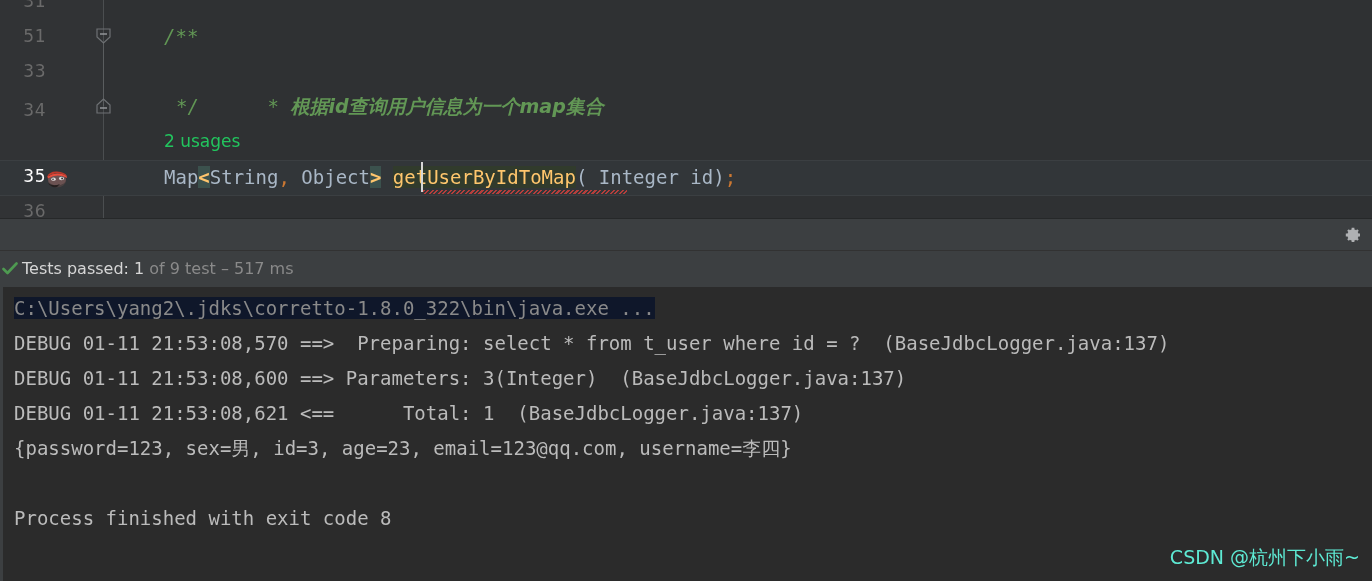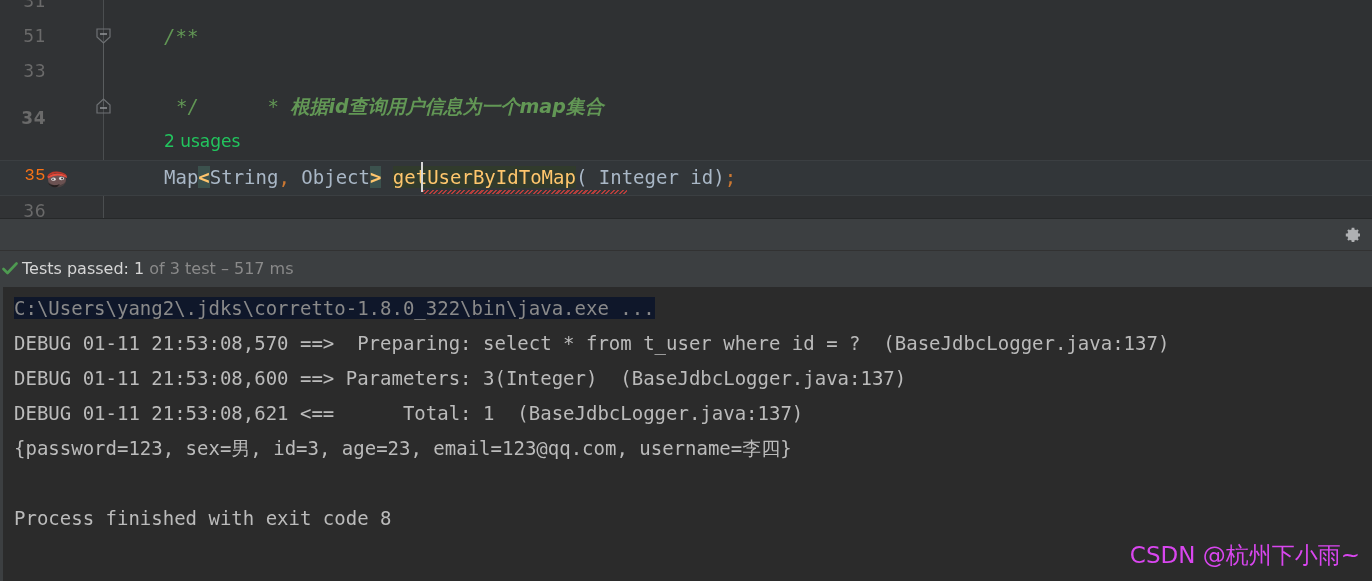--- a/index.html
+++ b/index.html
@@ -46,21 +46,21 @@
   .linenum {
     position: absolute;
     left: 0;
     width: 46px;
     text-align: right;
     font-family: "DejaVu Sans", "Liberation Sans", sans-serif;
     font-size: 17px;
     color: #6a6a6a;
     letter-spacing: .5px;
   }
-  .linenum.current { color: #f97316; font-family: Liberation Mono, monospace; }
+  .linenum.current { color: #ffffff; }
 
   .fold-line {
     position: absolute;
     left: 103px;
     width: 1px;
     background: #5a5d5f;
   }
   .fold-mark {
     position: absolute;
     width: 15px; height: 15px;
@@ -193,41 +193,41 @@
     color: #bbbbbb;
   }
   .cline .cmdpath {
     color: #8a8a8a;
     background: #0f172a;
   }
   .watermark {
     position: absolute;
     right: 12px; bottom: 10px;
     font-family: "DejaVu Sans", "Liberation Sans", sans-serif;
-    font-size: 23px;
-    color: #d946ef;
+    font-size: 19px;
+    color: #5eead4;
     white-space: pre;
   }
 </style>
 </head>
 <body>
 
 <div class="app">
 
   <div class="editor">
 
     <div class="gutter"></div>
     <div class="gutter-sep"></div>
 
     <div class="current-line-bg" style="top:160px;"></div>
 
     <div class="linenum" style="top:-9px;">31</div>
     <div class="linenum" style="top:26px;">51</div>
     <div class="linenum" style="top:61px;">33</div>
-    <div class="linenum" style="top:108px;font-weight:bold;">34</div>
+    <div class="linenum" style="top:100px;">34</div>
     <div class="linenum current" style="top:166px;">35</div>
     <div class="linenum" style="top:201px;">36</div>
 
     <div class="fold-line" style="top:42px; height:64px;"></div>
     <div class="fold-mark" style="left:96px; top:28px;">
       <svg width="15" height="16" viewBox="0 0 15 16">
         <path d="M1 1 H14 V9 L7.5 15 L1 9 Z" fill="none" stroke="#6e7174" stroke-width="1.2"></path>
         <line x1="4" y1="6" x2="11" y2="6" stroke="#9a9d9f" stroke-width="1.4"></line>
       </svg>
     </div>
@@ -280,21 +280,21 @@
       <path fill="#afb1b3" d="M18 8.6h-1.6a6.6 6.6 0 0 0-.7-1.7l1.1-1.1-1.6-1.6-1.1 1.1a6.6 6.6 0 0 0-1.7-.7V2.8H9.6v1.8a6.6 6.6 0 0 0-1.7.7L6.8 4.2 5.2 5.8l1.1 1.1a6.6 6.6 0 0 0-.7 1.7H3.8v2.8h1.8c.15.6.39 1.17.7 1.7l-1.1 1.1 1.6 1.6 1.1-1.1c.53.31 1.1.55 1.7.7v1.6h2.8v-1.6c.6-.15 1.17-.39 1.7-.7l1.1 1.1 1.6-1.6-1.1-1.1c.31-.53.55-1.1.7-1.7H18V8.6z"></path>
     </svg>
   </div>
 
   <div class="status-bar">
     <div class="check">
       <svg width="16" height="14" viewBox="0 0 16 14">
         <path d="M1.5 7 L5.5 11 L14.5 1.5" fill="none" stroke="#4e9a51" stroke-width="2.6" stroke-linecap="round" stroke-linejoin="round"></path>
       </svg>
     </div>
-    <div class="status-text"><span class="st-main">Tests passed: </span><span class="st-main">1</span><span class="st-dim"> of 3 test – 517 ms</span></div>
+    <div class="status-text"><span class="st-main">Tests passed: </span><span class="st-main">1</span><span class="st-dim"> of 9 test – 517 ms</span></div>
   </div>
 
   <div class="console">
     <div class="cline" style="top:8px;"><span class="cmdpath">C:\Users\yang2\.jdks\corretto-1.8.0_322\bin\java.exe ...</span></div>
     <div class="cline" style="top:43px;">DEBUG 01-11 21:53:08,570 ==&gt;  Preparing: select * from t_user where id = ?  (BaseJdbcLogger.java:137)</div>
     <div class="cline" style="top:78px;">DEBUG 01-11 21:53:08,600 ==&gt; Parameters: 3(Integer)  (BaseJdbcLogger.java:137)</div>
     <div class="cline" style="top:113px;">DEBUG 01-11 21:53:08,621 &lt;==      Total: 1  (BaseJdbcLogger.java:137)</div>
     <div class="cline" style="top:148px;">{password=123, sex=男, id=3, age=23, email=123@qq.com, username=李四}</div>
     <div class="cline" style="top:183px;"></div>
     <div class="cline" style="top:218px;">Process finished with exit code 8</div>

